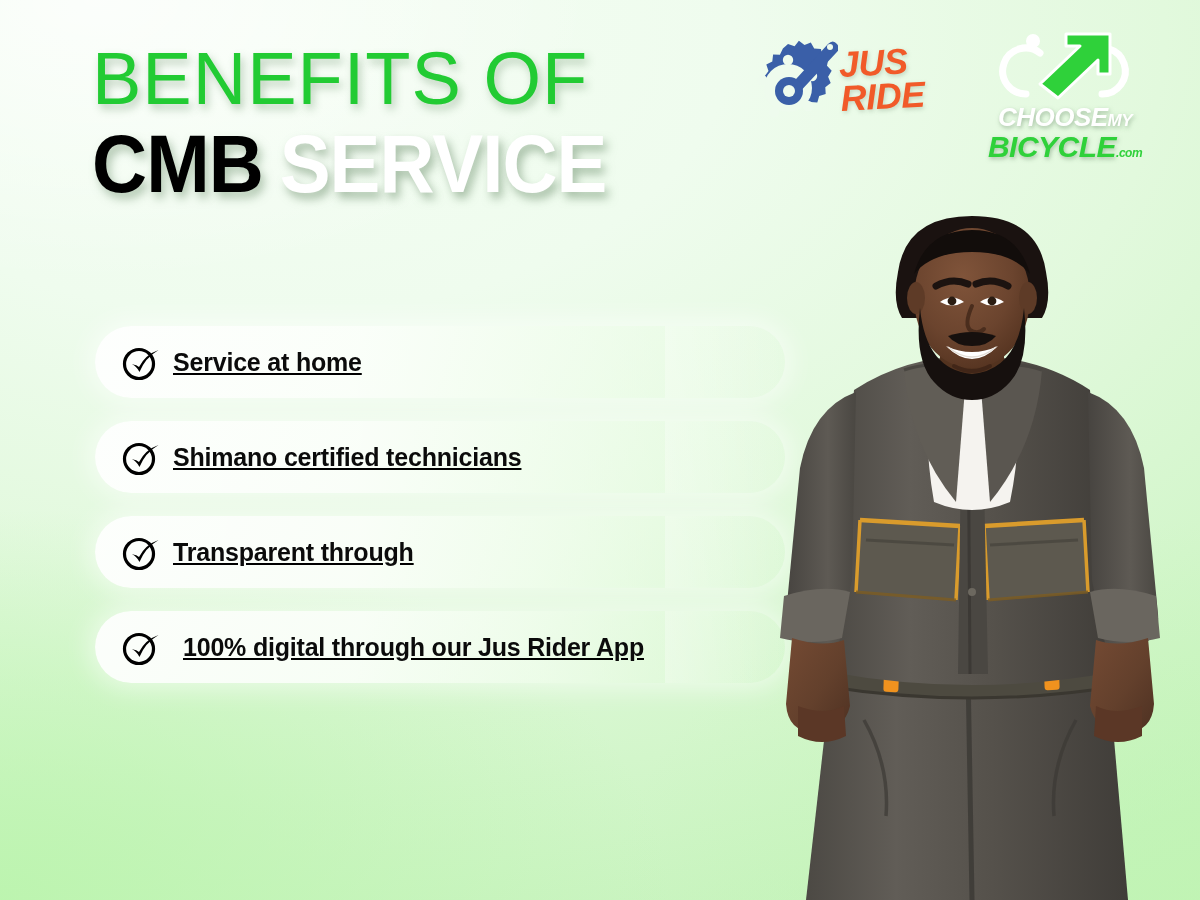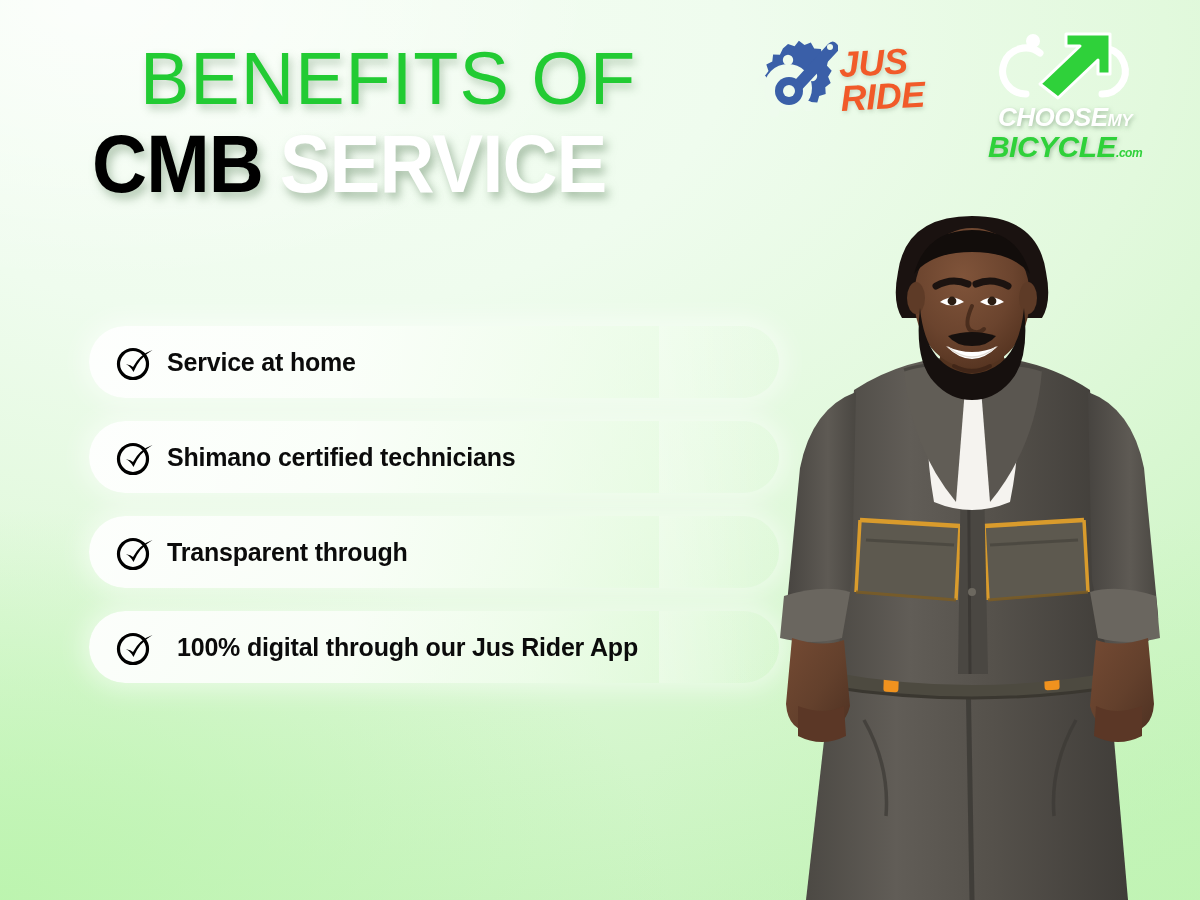--- a/index.html
+++ b/index.html
@@ -36,21 +36,20 @@
     width: 640px;
   }
   .headline-line1 {
     font-size: 74px;
     line-height: 0.95;
     letter-spacing: 1px;
     font-weight: 400;
     color: #22cb33;
     text-shadow: 3px 5px 9px rgba(110,150,110,.45);
     white-space: nowrap;
-    margin-left: 48px;
   }
   .headline-line2 {
     margin-top: 10px;
     font-size: 82px;
     line-height: 0.98;
     font-weight: 700;
     letter-spacing: -1px;
     white-space: nowrap;
     transform: scaleX(0.93);
     transform-origin: left center;
@@ -116,23 +115,24 @@
   .cmb-l1 { font-size: 26px; line-height: 1; white-space: nowrap; }
   .cmb-l1 .choose { color: #ffffff; text-shadow: 1px 2px 4px rgba(105,140,105,.55); }
   .cmb-l1 .my { color: #ffffff; font-size: 17px; text-shadow: 1px 2px 4px rgba(105,140,105,.55); }
   .cmb-l2 { font-size: 30px; line-height: 1.05; white-space: nowrap; margin-top: 1px; }
   .cmb-l2 .bicycle { color: #2fd13a; text-shadow: 1px 2px 4px rgba(105,140,105,.5); text-align: right; }
   .cmb-l2 .dotcom { color: #2fd13a; font-size: 12px; }
 
   
   .benefits {
     position: absolute;
-    left: 89px;
+    left: 95px;
     top: 326px;
     width: 690px;
+    text-decoration: underline;
   }
   .pill {
     position: relative;
     height: 72px;
     margin-bottom: 23px;
     border-radius: 40px;
     display: flex;
     align-items: center;
     padding-left: 24px;
     background: linear-gradient(95deg,

